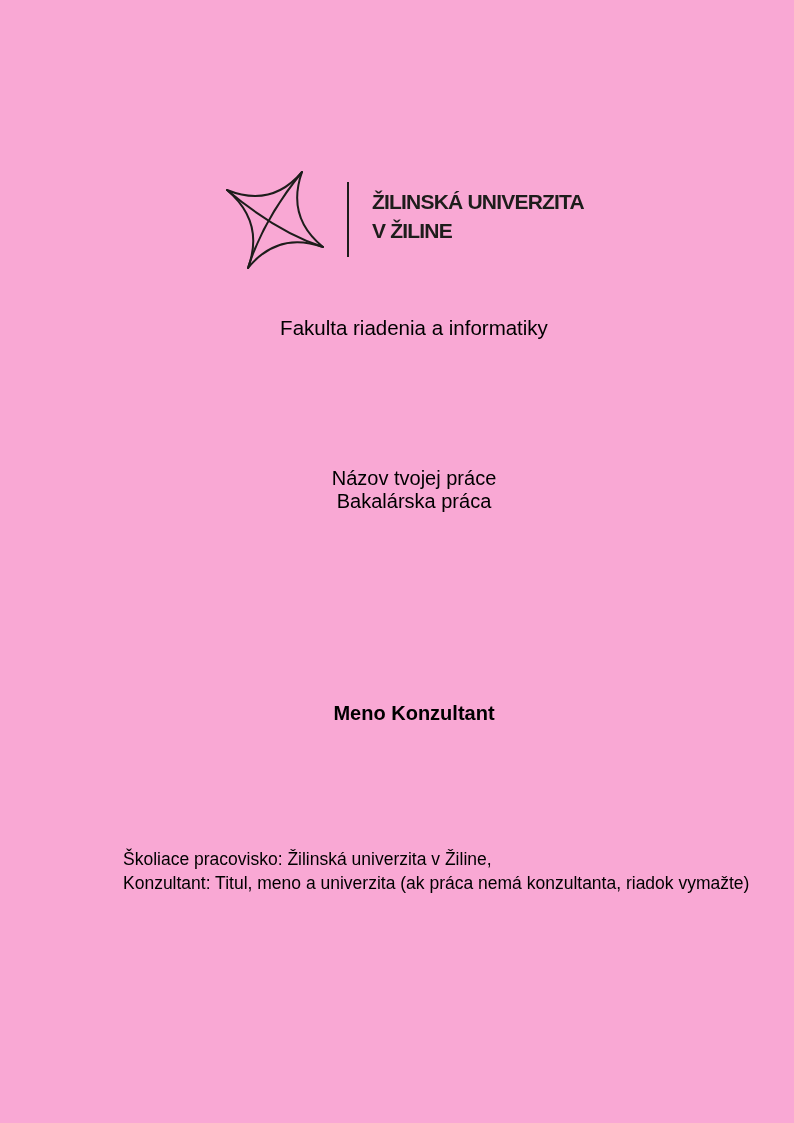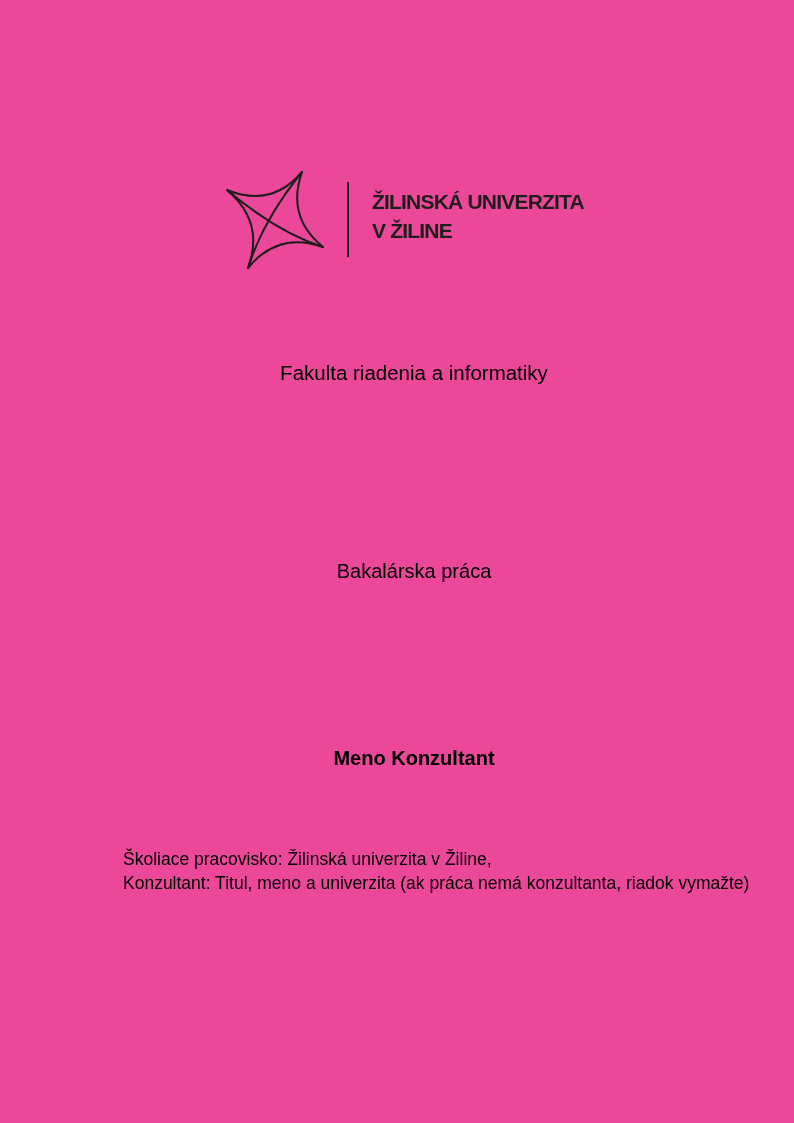--- a/index.html
+++ b/index.html
@@ -4,21 +4,21 @@
 <style>
   html, body {
     margin: 0;
     padding: 0;
     background: #ffffff;
   }
   .page {
     position: relative;
     width: 794px;
     height: 1123px;
-    background: #ec4899;
+    background: #f9a8d4;
     font-family: "Liberation Sans", sans-serif;
     color: #000000;
     overflow: hidden;
   }
   .logo-star {
     position: absolute;
     left: 223px;
     top: 168px;
     width: 104px;
     height: 104px;
@@ -41,32 +41,31 @@
     letter-spacing: -0.8px;
     color: #1d1d1b;
     white-space: nowrap;
   }
   .centered-line {
     position: absolute;
     left: 123px;
     width: 582px;
     text-align: center;
     white-space: nowrap;
-    margin-top: 45px;
   }
   .faculty-name {
     top: 316px;
     font-size: 20.5px;
   }
   .thesis-title {
     top: 467px;
     font-size: 20px;
   }
   .thesis-type {
-    top: 515px;
+    top: 490px;
     font-size: 20px;
   }
   .author-name {
     top: 702px;
     font-size: 20px;
     font-weight: 700;
   }
   .details-block {
     position: absolute;
     left: 123px;
@@ -91,20 +90,21 @@
 
   <div class="logo-divider"></div>
 
   <div class="logo-text">
     <div>ŽILINSKÁ UNIVERZITA</div>
     <div>V ŽILINE</div>
   </div>
 
   <div class="centered-line faculty-name">Fakulta riadenia a informatiky</div>
 
+  <div class="centered-line thesis-title">Názov tvojej práce</div>
   <div class="centered-line thesis-type">Bakalárska práca</div>
 
   <div class="centered-line author-name">Meno Konzultant</div>
 
   <div class="details-block">
     <div>Školiace pracovisko: Žilinská univerzita v Žiline,</div>
     <div>Konzultant: Titul, meno a univerzita (ak práca nemá konzultanta, riadok vymažte)</div>
   </div>
 
 </div>

